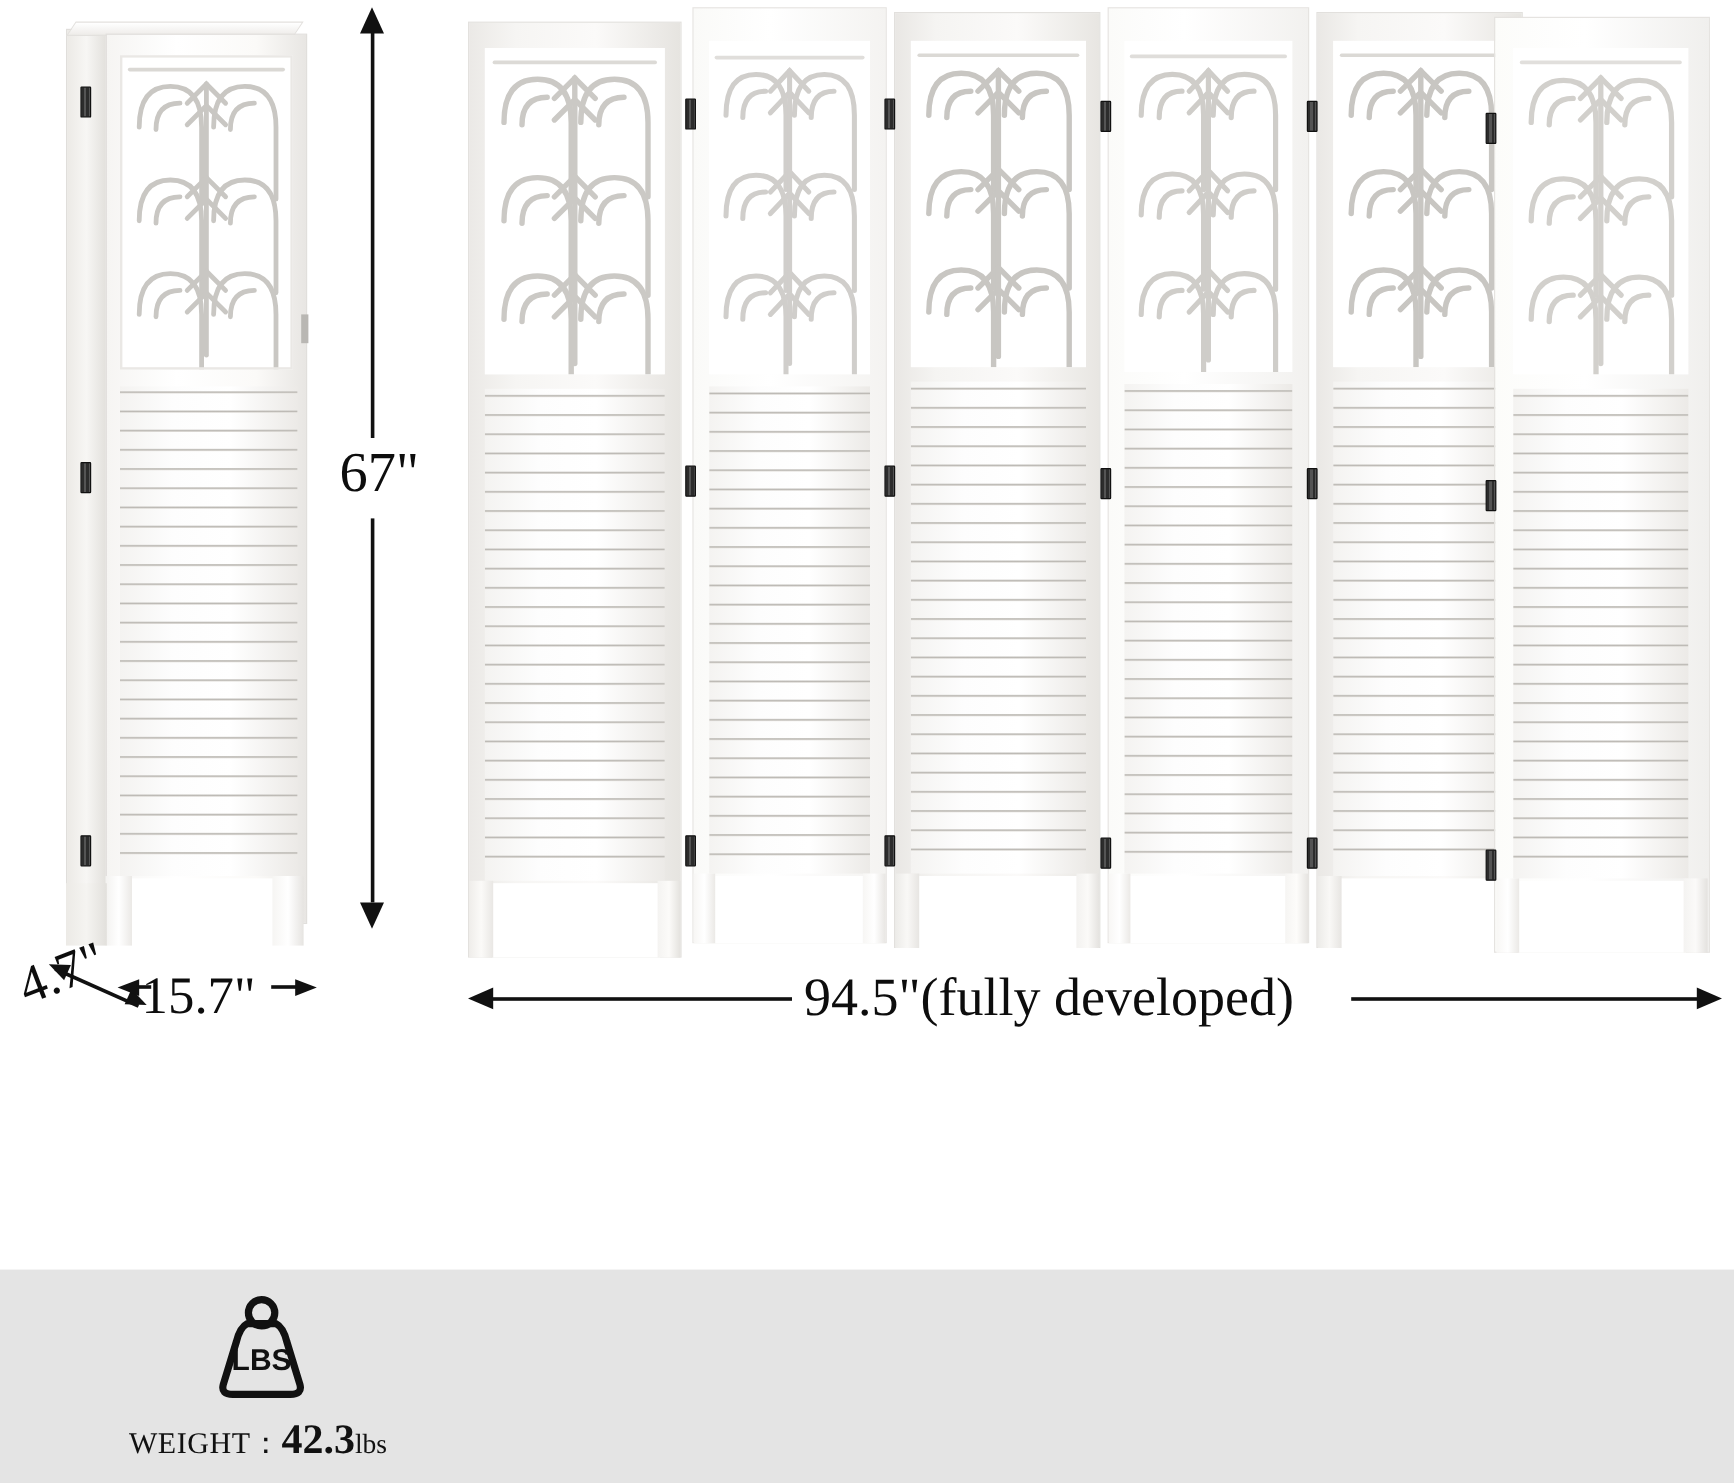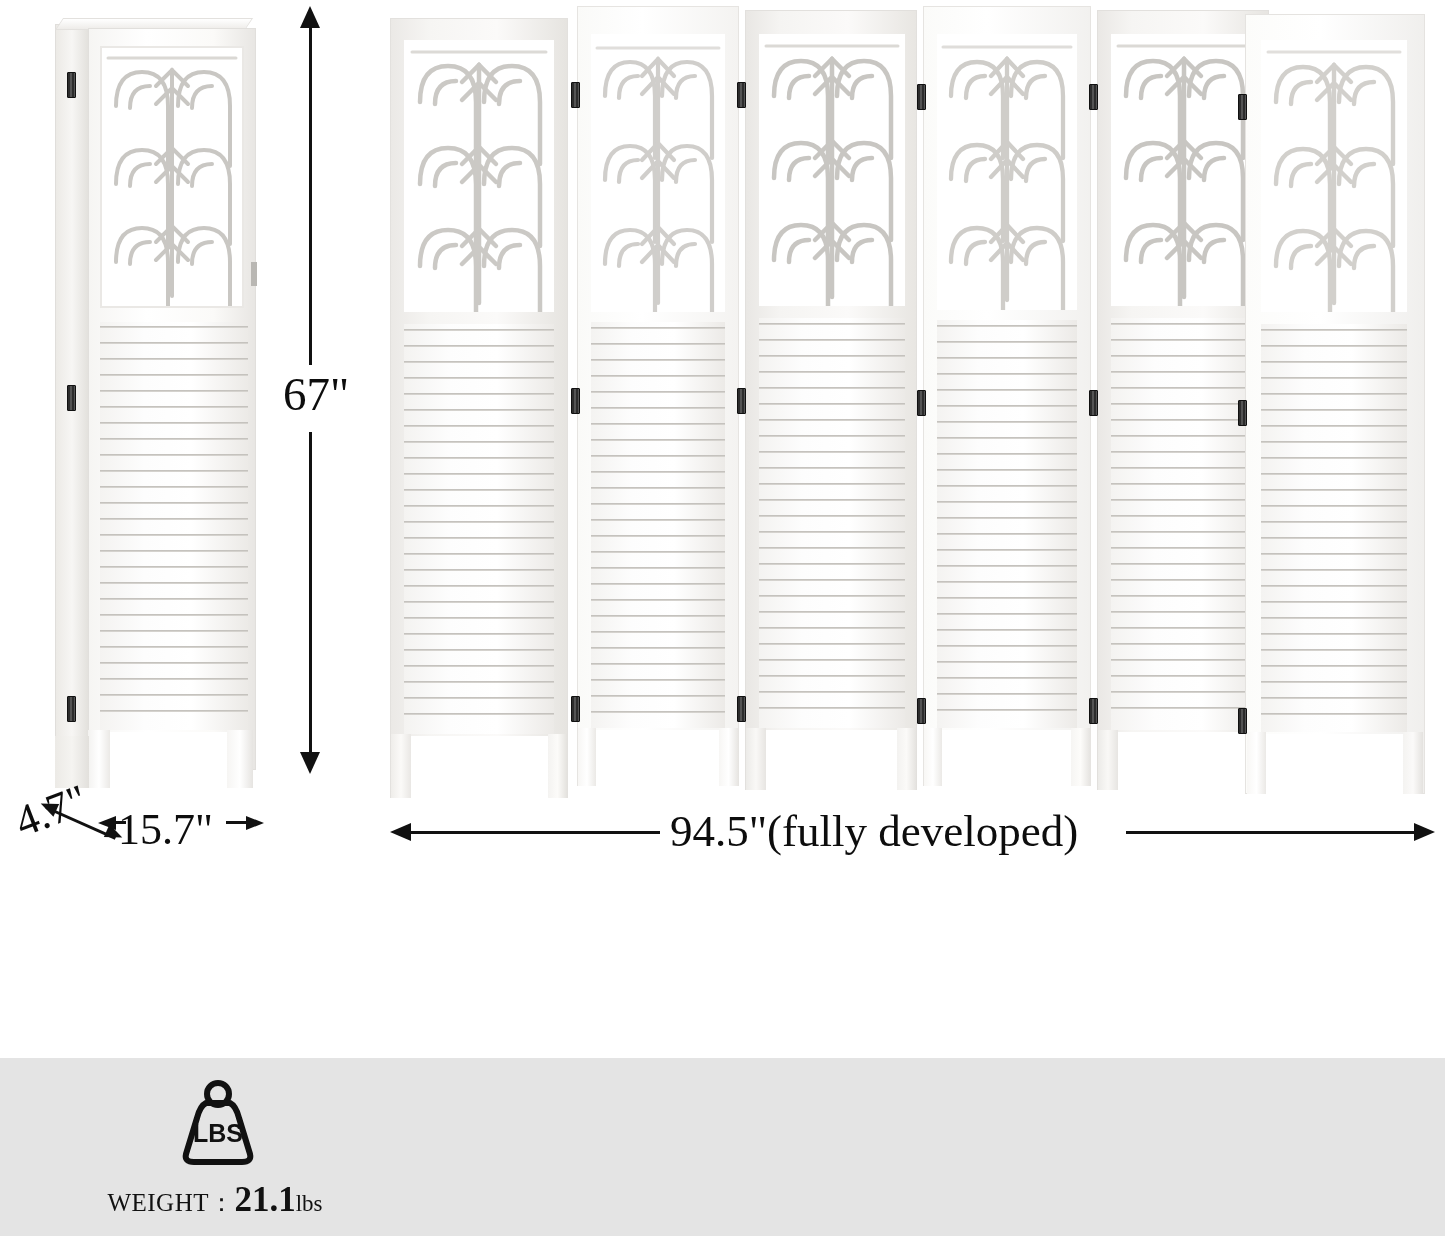--- a/index.html
+++ b/index.html
@@ -633,19 +633,19 @@
 
     <div id="weight-block">
       <div id="weight-icon">
         <svg width="96" height="96" viewBox="0 0 96 96">
           <circle cx="48" cy="18" r="11" fill="none" stroke="#111" stroke-width="6"></circle>
           <path d="M36 27 Q30 30 27 42 L16 78 Q14 86 24 86 L72 86 Q82 86 80 78 L69 42 Q66 30 60 27 Z" fill="none" stroke="#111" stroke-width="6" stroke-linejoin="round"></path>
           <text x="48" y="66" text-anchor="middle" font-family="'Liberation Sans', sans-serif" font-size="25" font-weight="bold" fill="#111">LBS</text>
         </svg>
       </div>
       <div id="weight-text">
-        <span class="wlabel">WEIGHT：</span><span class="wval">21.1</span><span class="wunit">lbs</span>
+        <span class="wlabel">WEIGHT：</span><span class="wval">42.3</span><span class="wunit">lbs</span>
       </div>
     </div>
 
   </div>
 
 </div>
 
 </body></html>

